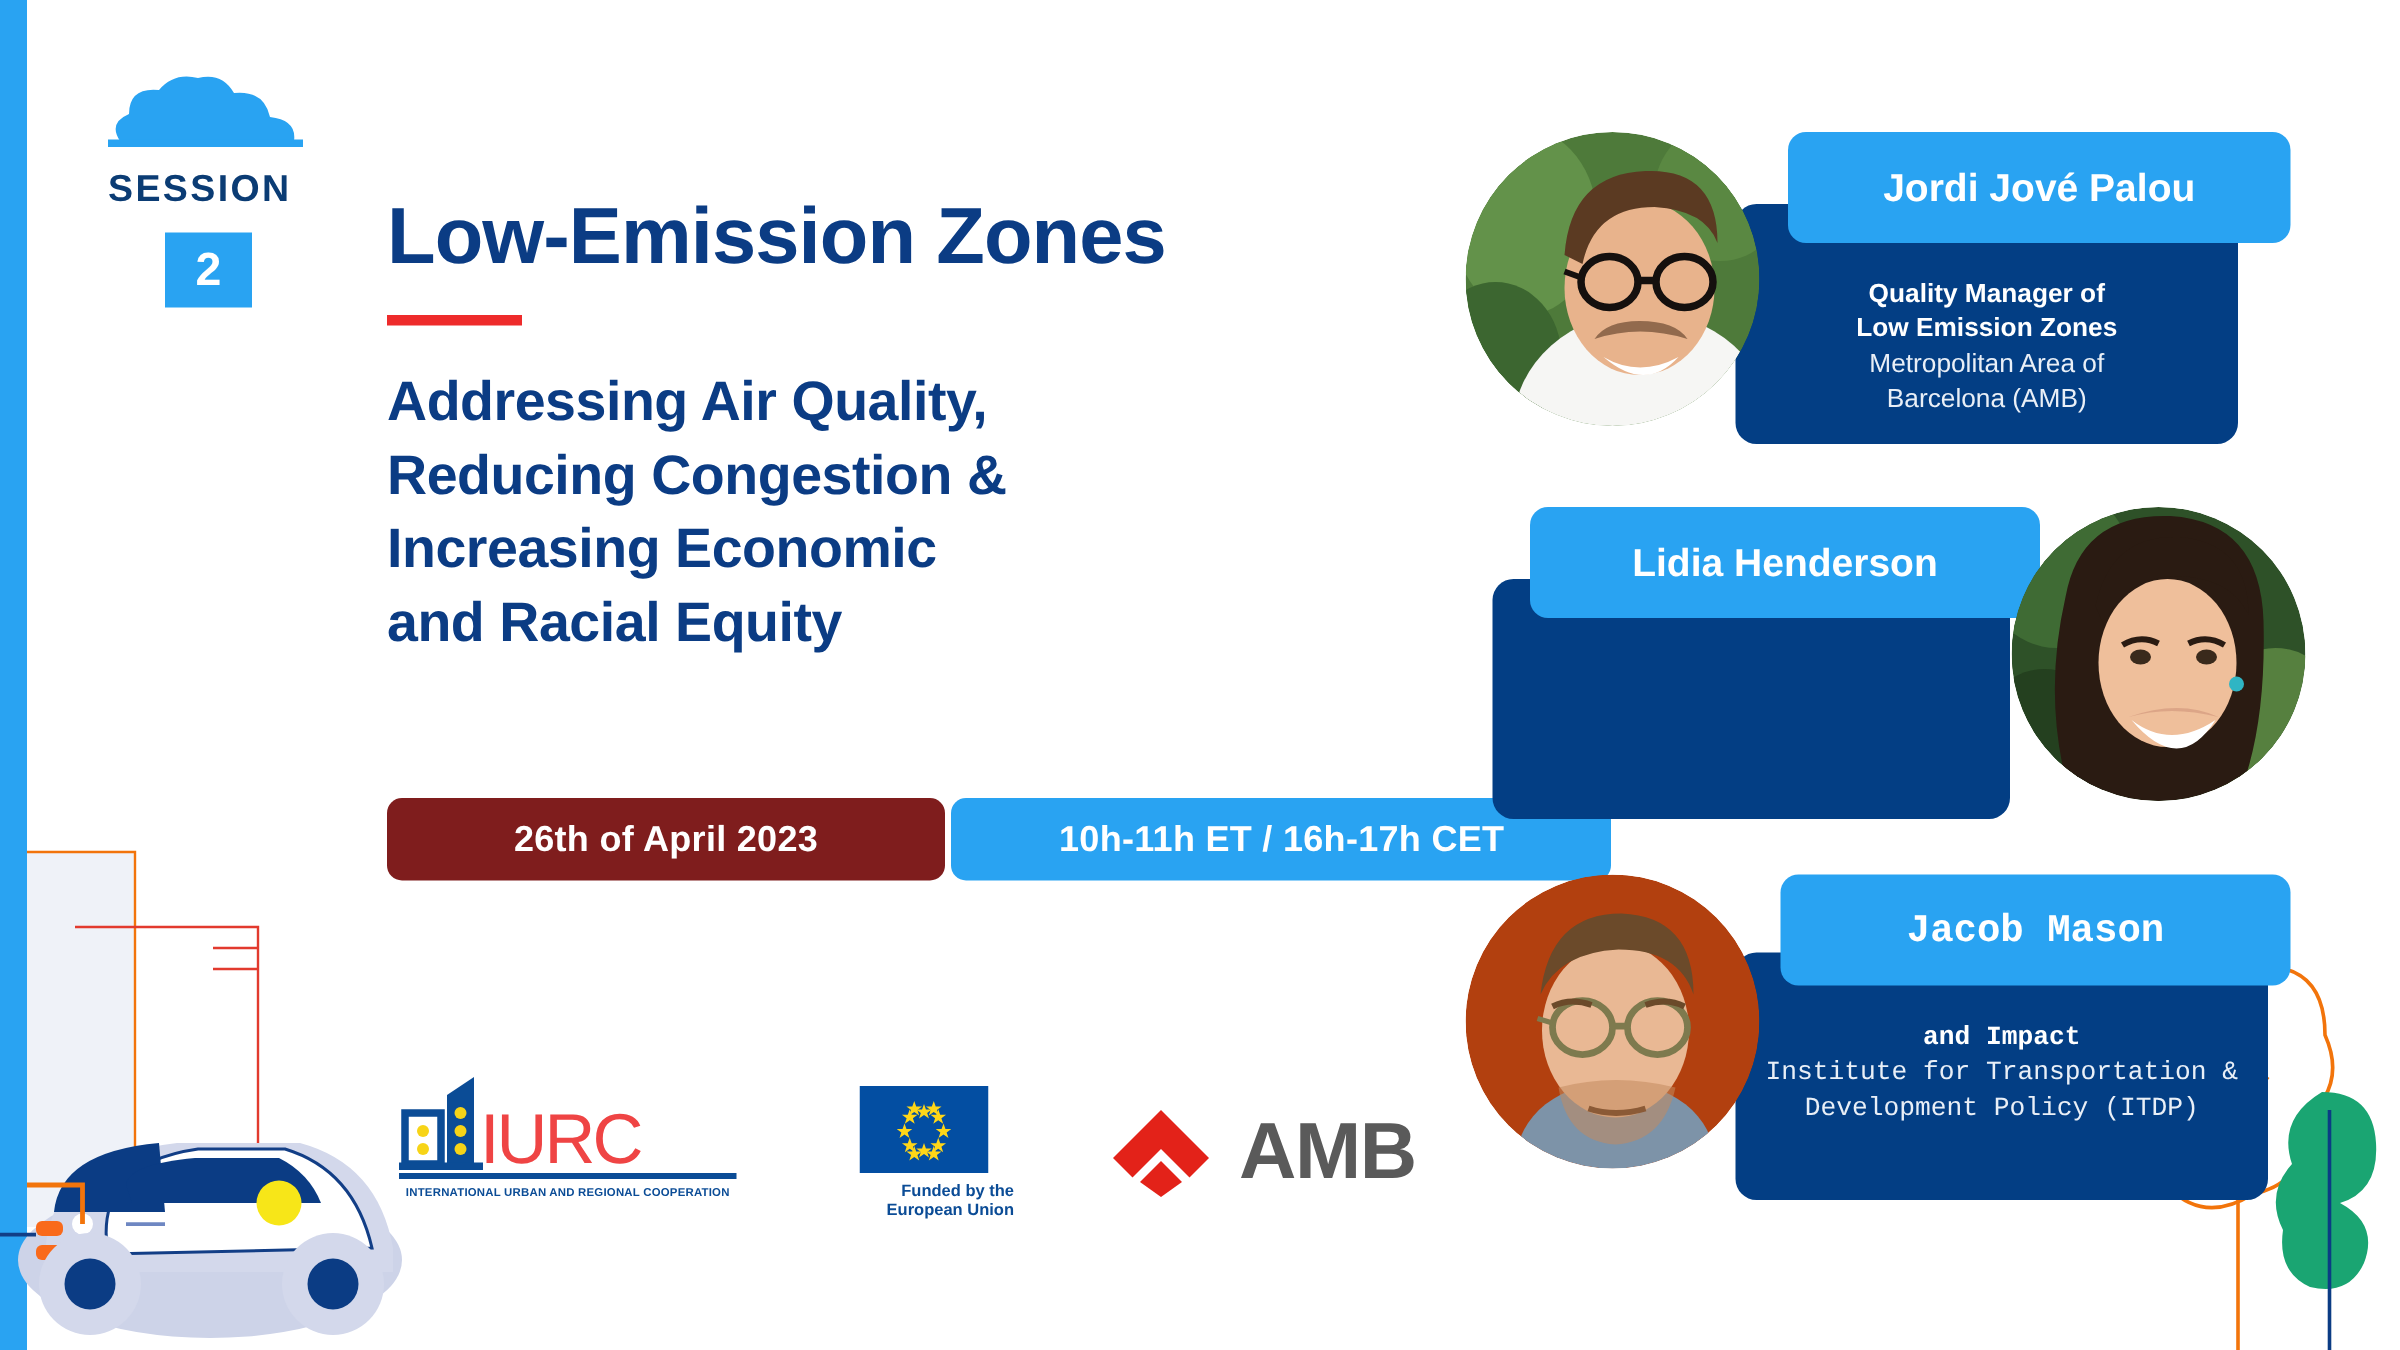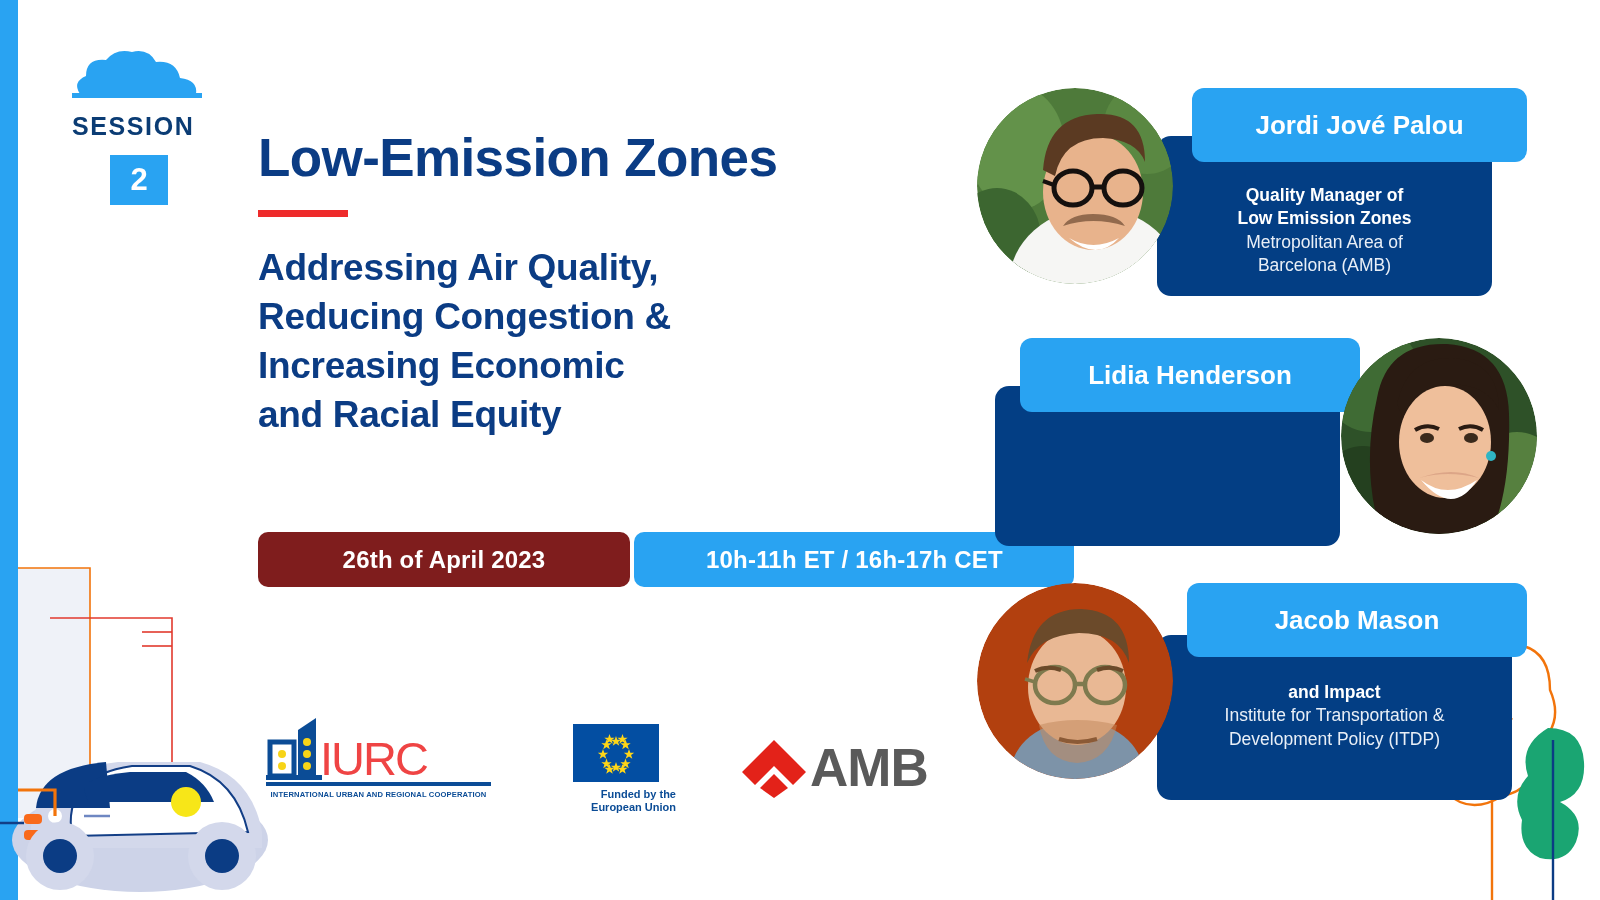--- a/index.html
+++ b/index.html
@@ -74,29 +74,29 @@
   .iurc-tag {
     font-size:7.6px; font-weight:bold; color:#0B4C96;
     letter-spacing:0.15px; margin-top:4px; text-align:center; width:225px;
   }
   .logo-eu { width:120px; margin-left:65px; text-align:right; }
   .eu-flag { width:86px; height:58px; display:block; margin:6px auto 0; }
   .eu-cap {
     font-size:11px; font-weight:bold; color:#0B4C96;
     line-height:1.22; margin-top:6px;
   }
-  .logo-amb { display:flex; align-items:center; margin-left:62px; margin-top:18px; }
+  .logo-amb { display:flex; align-items:center; gap:16px; margin-left:62px; margin-top:18px; }
   .amb-word { font-size:53px; font-weight:bold; color:#5A5A5A; letter-spacing:-1px; }
 
   
   .speakers { position:absolute; left:962px; top:0; width:660px; height:900px; }
   .speaker { position:absolute; width:560px; height:215px; }
   .sp1 { left:15px; top:88px; }
   .sp2 { left:15px; top:338px; }
-  .sp3 { left:15px; top:583px; }
+  .sp3 { left:15px; top:583px;font-family:Liberation Mono, monospace; }
 
   .portrait {
     position:absolute; width:196px; height:196px; border-radius:50%;
     overflow:hidden; z-index:3; top:0;
   }
   .portrait svg { display:block; width:196px; height:196px; }
   .p-left { left:0; }
   .p-right { right:0; }
 
   .info-card {

